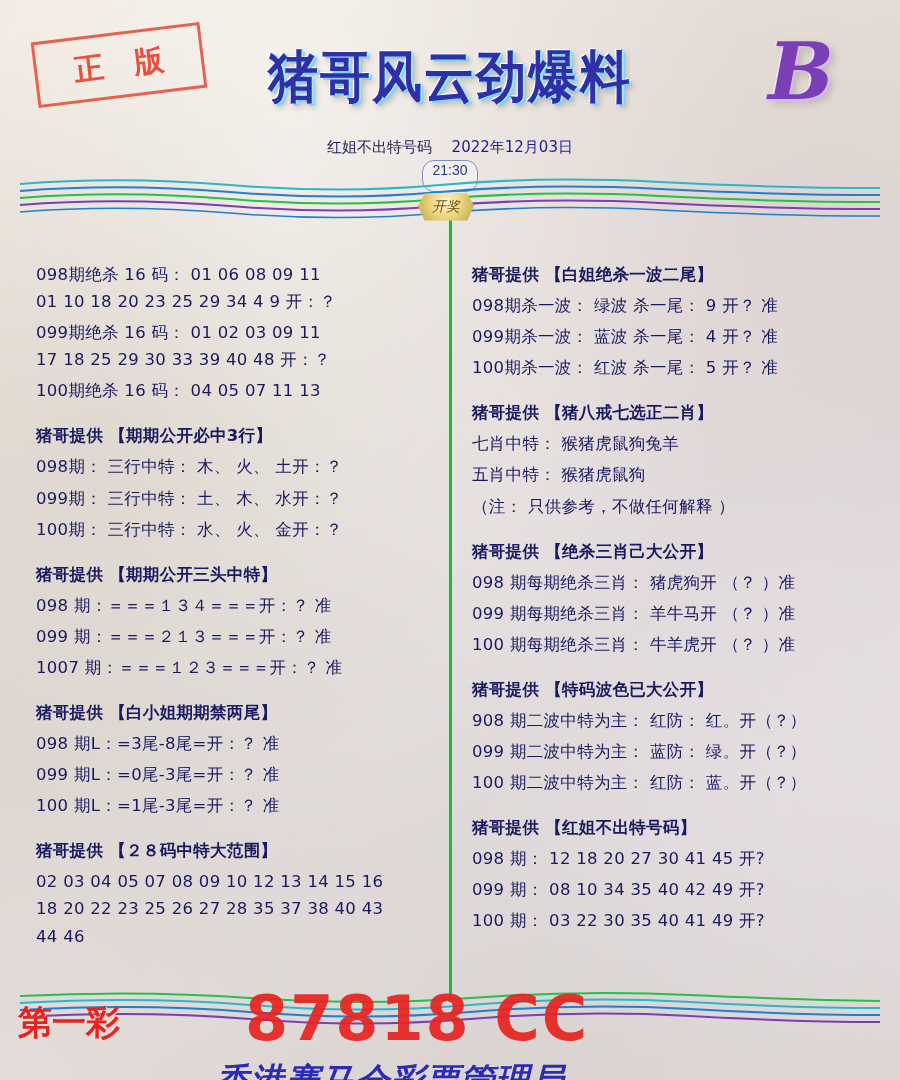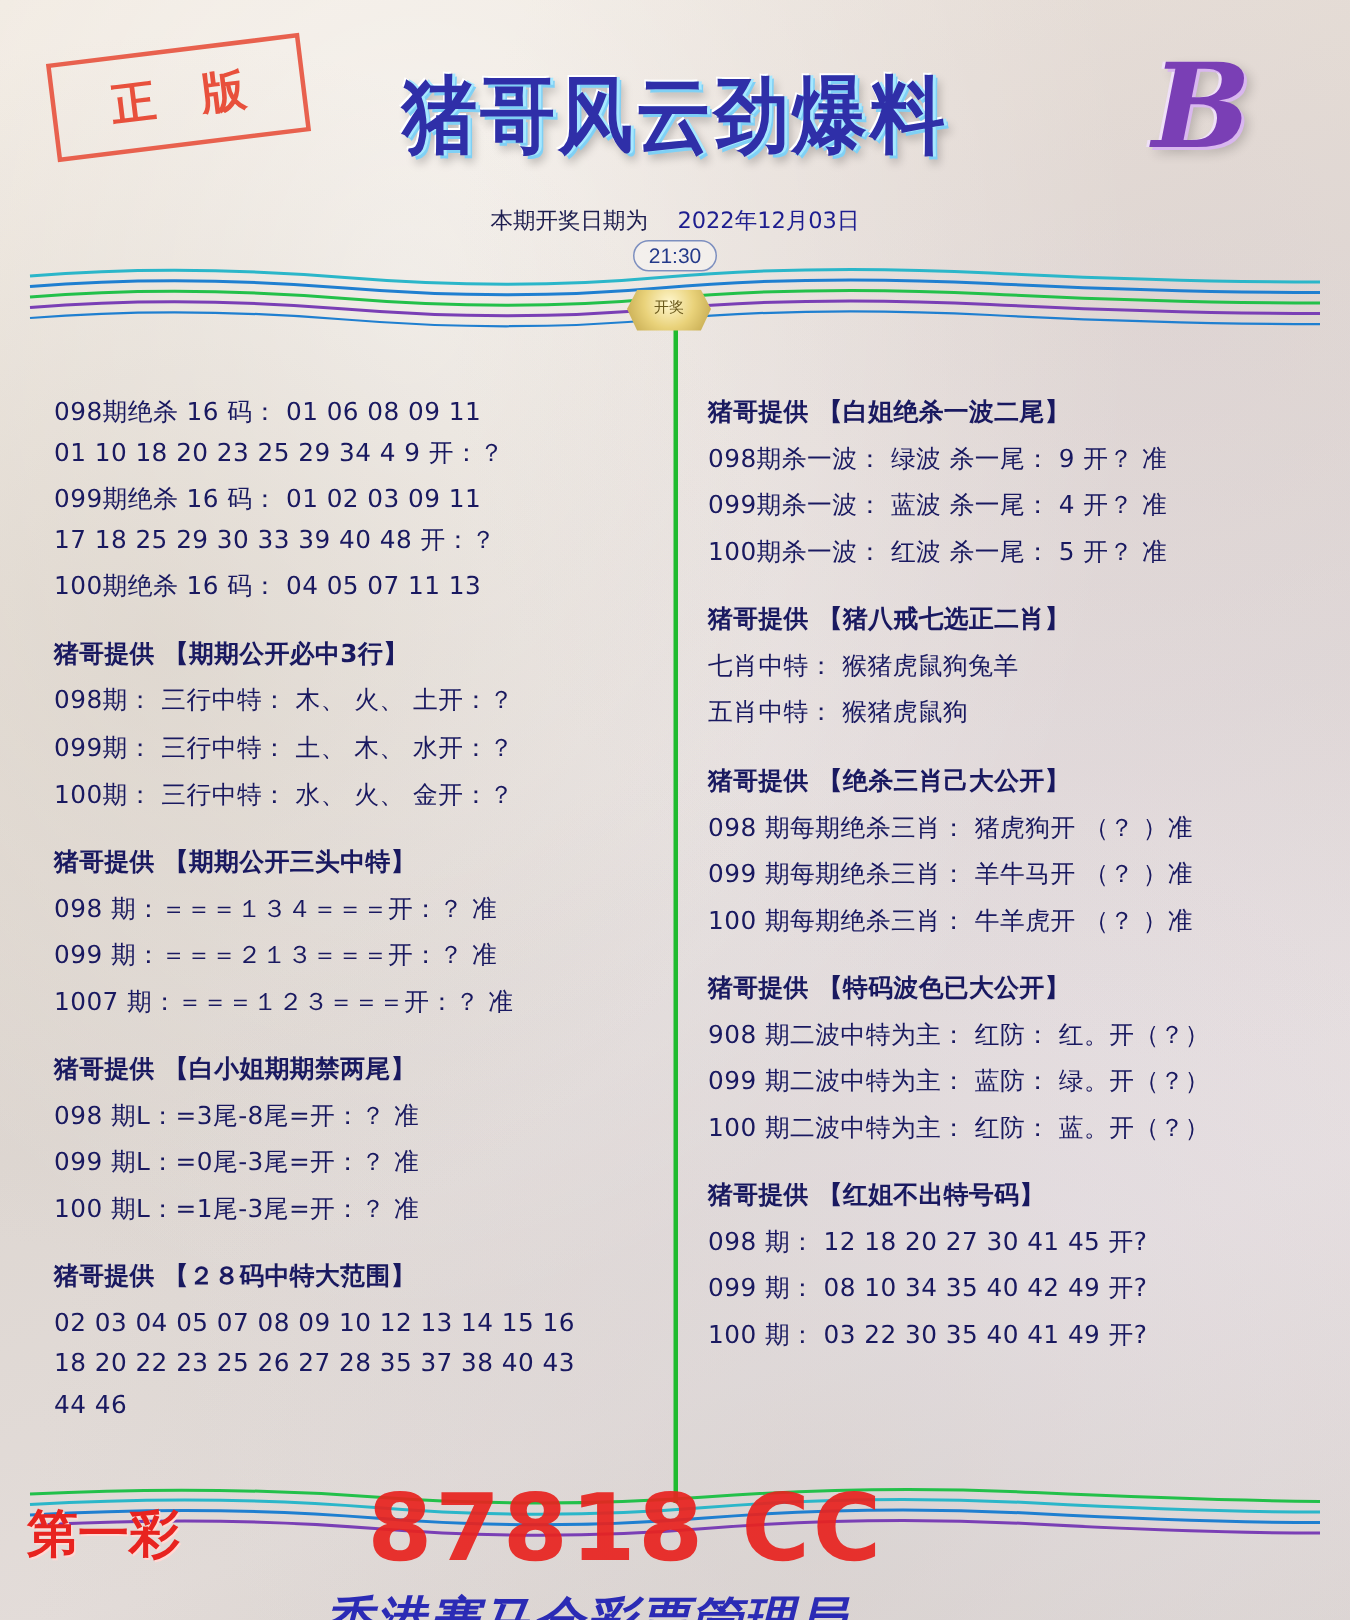--- a/index.html
+++ b/index.html
@@ -87,40 +87,40 @@
     position: absolute;
     left: 0; top: 162px;
     width: 100%;
     text-align: center;
     font-size: 14px;
     color: #243a8a;
   }
   .time-badge span {
     border: 1px solid #7d8fbf;
     border-radius: 12px;
-    padding: 1px 9px 2px 9px;
+    padding: 1px 9px 13px 9px;
     background: rgba(255,255,255,0.35);
   }
 
   
   .divider { position: absolute; left: 0; width: 900px; height: 44px; }
   .divider.top { top: 176px; }
   .divider.bottom { top: 990px; }
   .medallion {
     position: absolute;
     left: 418px; top: 186px;
     width: 56px; height: 40px;
     background: radial-gradient(circle at 50% 40%, #fff7cf 0%, #e9d27a 45%, #b79a3f 100%);
     clip-path: polygon(12% 18%, 88% 18%, 100% 50%, 88% 86%, 12% 86%, 0% 50%);
     box-shadow: 0 1px 3px rgba(0,0,0,0.35);
     z-index: 4;
   }
   .medallion-text {
     position: absolute; left:0; top: 12px; width: 100%;
-    text-align: center; font-size: 10px; color: #6b5a1d;
+    text-align: center; font-size: 14px; color: #6b5a1d; font-style: italic;
   }
   .center-line {
     position: absolute;
     left: 449px; top: 212px;
     width: 3px; height: 790px;
     background: #1fbb2f;
     z-index: 2;
   }
 
   
@@ -187,21 +187,21 @@
 </head>
 <body>
 
 <div class="page">
 
   <div class="stamp">正 版</div>
   <div class="main-title">猪哥风云劲爆料</div>
   <div class="letter-b">B</div>
 
   <div class="date-line">
-    <span>本期开奖日期为</span>
+    <span>红姐不出特号码</span>
     <span class="sp1"></span>
     <span class="dnum">2022年12月03日</span>
   </div>
   <div class="time-badge">
     <span>21:30</span>
   </div>
 
   <div class="divider top">
     <svg width="900" height="44" viewBox="0 0 900 44">
       <path d="M20 8 Q 120 0 230 9 T 440 9 T 660 6 T 880 12" fill="none" stroke="#2bb6c9" stroke-width="2"></path>
@@ -242,20 +242,21 @@
     </div>
 
     <div class="col right">
       <div class="row hdr">猪哥提供     【白姐绝杀一波二尾】</div>
       <div class="row">098期杀一波：    绿波  杀一尾：  9 开？ 准</div>
       <div class="row">099期杀一波：    蓝波  杀一尾：  4 开？ 准</div>
       <div class="row">100期杀一波：    红波  杀一尾：  5 开？ 准</div>
       <div class="row hdr gap-sm">猪哥提供    【猪八戒七选正二肖】</div>
       <div class="row">七肖中特：   猴猪虎鼠狗兔羊</div>
       <div class="row">五肖中特：   猴猪虎鼠狗</div>
+      <div class="row">（注：  只供参考，不做任何解释 ）</div>
       <div class="row hdr gap-sm">猪哥提供    【绝杀三肖己大公开】</div>
       <div class="row">098  期每期绝杀三肖：    猪虎狗开 （？ ）准</div>
       <div class="row">099  期每期绝杀三肖：    羊牛马开 （？ ）准</div>
       <div class="row">100  期每期绝杀三肖：    牛羊虎开 （？ ）准</div>
       <div class="row hdr gap-sm">猪哥提供    【特码波色已大公开】</div>
       <div class="row">908 期二波中特为主：   红防：  红。开（？）</div>
       <div class="row">099 期二波中特为主：   蓝防：  绿。开（？）</div>
       <div class="row">100 期二波中特为主：   红防：  蓝。开（？）</div>
       <div class="row hdr gap-sm">猪哥提供    【红姐不出特号码】</div>
       <div class="row">098 期：  12  18  20   27  30  41 45  开?</div>

